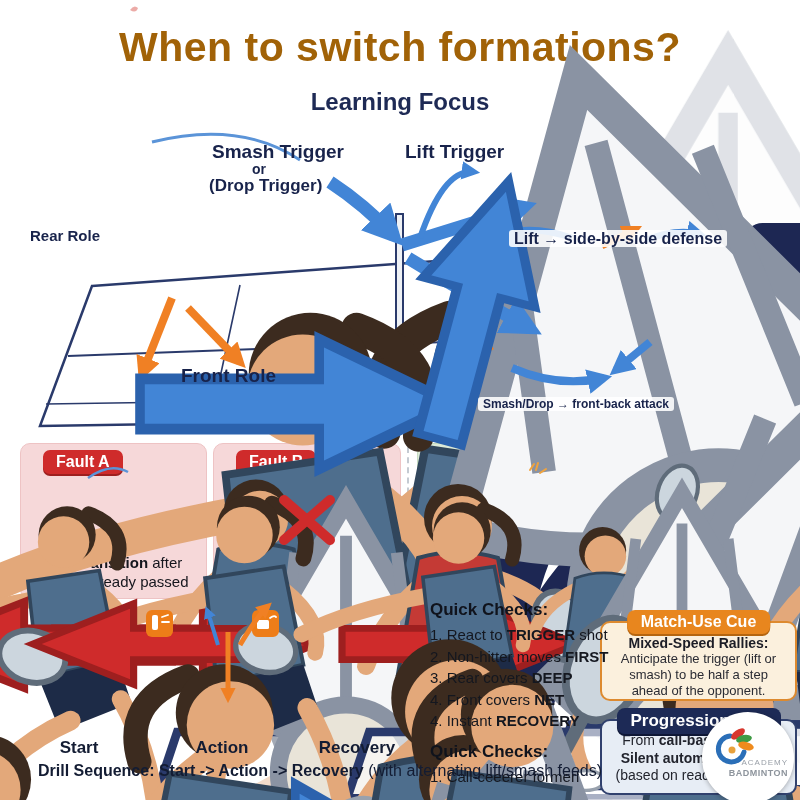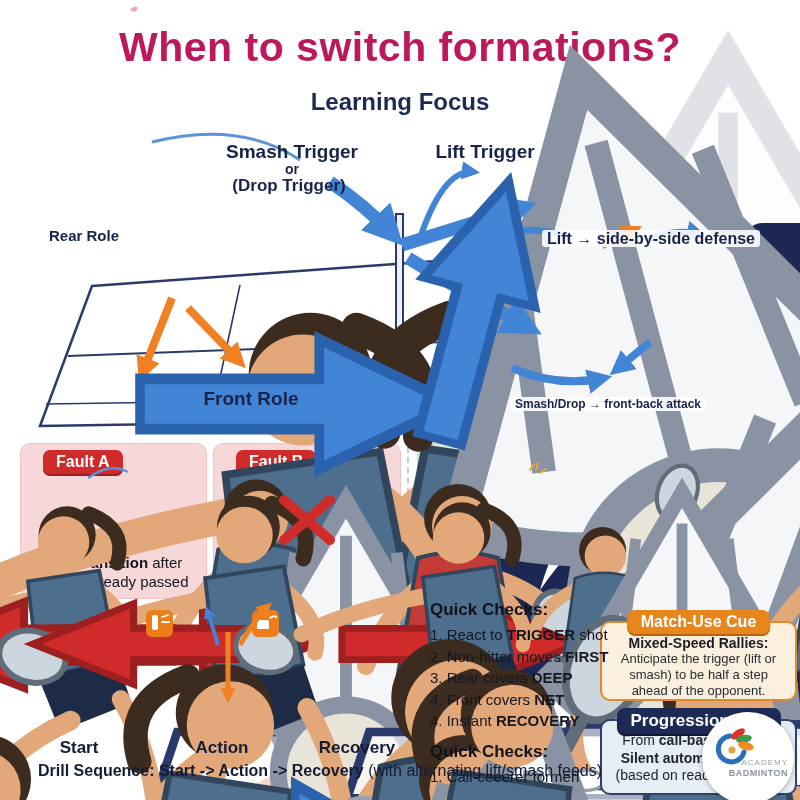--- a/index.html
+++ b/index.html
@@ -1,22 +1,22 @@
 <!DOCTYPE html>
 <html><head>
 <meta charset="utf-8">
 <style>
   html,body{margin:0;padding:0;background:#fff;}
   #canvas{position:relative;width:800px;height:800px;background:#ffffff;overflow:hidden;
           font-family:"Liberation Sans",sans-serif;color:#1e2a55;}
   .abs{position:absolute;}
   .ttl{left:0;right:0;top:24px;text-align:center;font-size:41px;font-weight:700;
-       letter-spacing:.5px;color:#be185d;}
+       letter-spacing:.5px;color:#a16207;}
   .sub{left:0;right:0;top:88px;text-align:center;font-size:24px;font-weight:700;color:#1e2a55;}
-  .dlabel{font-weight:700;color:#18234b;white-space:nowrap;text-align:center;z-index:3;}
+  .dlabel{font-weight:700;color:#18234b;white-space:nowrap;text-align:left;z-index:3;}
   .dlabel .wbg{background:rgba(255,255,255,.88);padding:0 5px;border-radius:3px;}
   #scene{position:absolute;left:0;top:0;z-index:1;pointer-events:none;}
   
   .panel{position:absolute;top:443px;height:154px;border-radius:10px;z-index:0;}
   .panel.fault{background:#f6d8d9;border:1px solid #eec3c4;}
   .panel.adj{background:#dcead8;border:1px solid #c5dbc0;}
   .badge{position:absolute;top:6px;left:8px;color:#fff;font-weight:700;font-size:16px;
          padding:3px 13px;border-radius:7px;z-index:3;white-space:nowrap;}
   .badge.red{background:#cf2b2b;box-shadow:0 2px 0 #9e1f1f;margin-left:14px;}
   .badge.green{background:#3e9b50;box-shadow:0 2px 0 #2e7a3c;}
@@ -247,22 +247,22 @@
   </svg>
 
   <div class="abs ttl">When to switch formations?</div>
   <div class="abs sub">Learning Focus</div>
 
   <div class="abs dlabel" style="left:212px;top:141px;width:160px;font-size:19px;">Smash Trigger</div>
   <div class="abs dlabel" style="left:252px;top:161px;width:80px;font-size:14px;">or</div>
   <div class="abs dlabel" style="left:209px;top:176px;width:160px;font-size:17px;">(Drop Trigger)</div>
   <div class="abs dlabel" style="left:405px;top:141px;width:160px;font-size:19px;">Lift Trigger</div>
   <div class="abs dlabel" style="left:30px;top:227px;width:108px;font-size:15px;">Rear Role</div>
-  <div class="abs dlabel" style="left:181px;top:388px;width:140px;font-size:19px;">Front Role</div>
-  <div class="abs dlabel" style="left:521px;top:230px;width:260px;font-size:16px;"><span class="wbg">Lift → side-by-side defense</span></div>
+  <div class="abs dlabel" style="left:181px;top:365px;width:140px;font-size:19px;">Front Role</div>
+  <div class="abs dlabel" style="left:509px;top:230px;width:260px;font-size:16px;"><span class="wbg">Lift → side-by-side defense</span></div>
   <div class="abs dlabel" style="left:478px;top:397px;width:260px;font-size:12px;"><span class="wbg">Smash/Drop → front-back attack</span></div>
 
   <div class="panel fault" style="left:20px;width:185px;">
     <div class="badge red">Fault A</div>
     <div class="pcap">
       <b>Late transition</b><span> after</span><br>
       <span>shuttle already passed</span>
     </div>
   </div>
   <div class="panel fault" style="left:213px;width:186px;">

